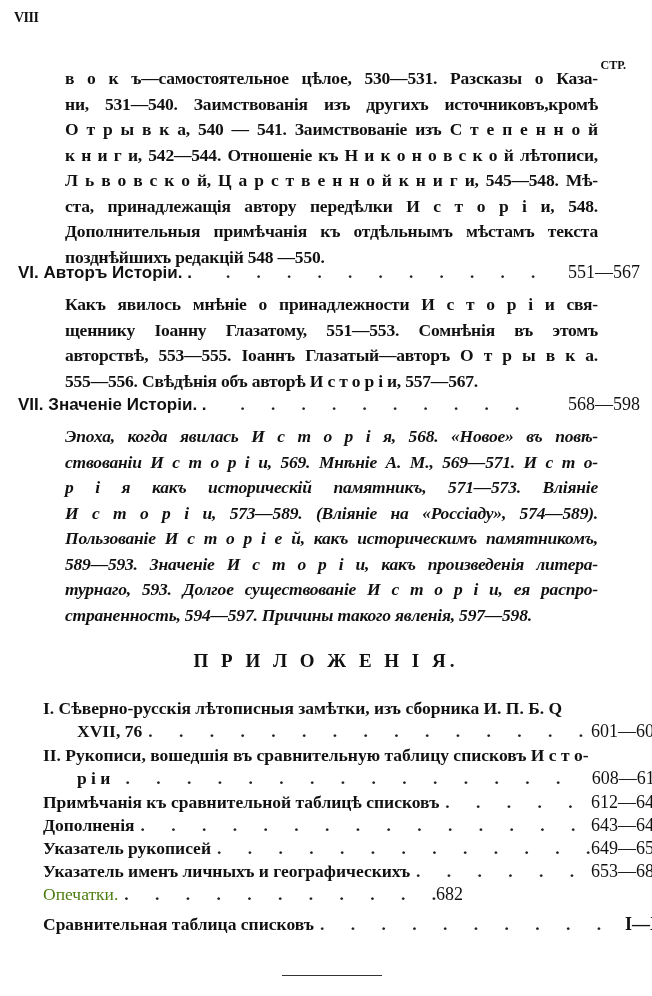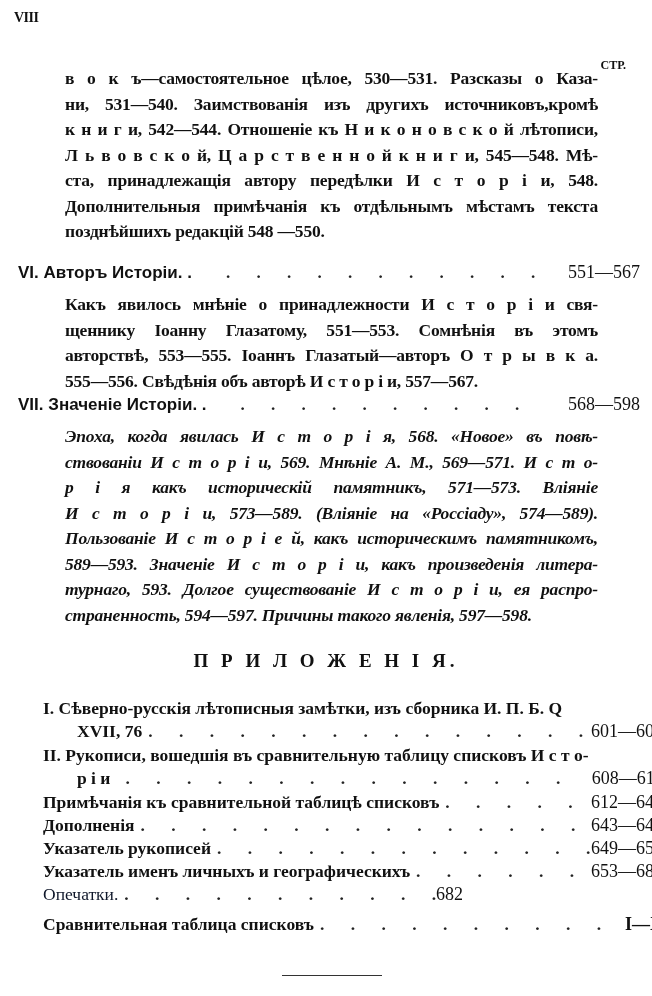--- a/index.html
+++ b/index.html
@@ -33,32 +33,33 @@
   }
   .appendix-title {
     left: 0; width: 652px; top: 650px; text-align: center;
     font-size: 19px; font-weight: bold; letter-spacing: 4px;
   }
   .toc-row {
     display: flex; align-items: baseline; font-weight: bold; font-size: 17.5px;
     line-height: 25px; left: 18px; width: 620px; margin-left: 25px;
   }
   .toc-row .label { white-space: nowrap; }
-  .faded { color: #0f172a; font-weight: normal; }
+  .faded { color: #4d7c0f; font-weight: normal; }
   .rule { left: 282px; top: 975px; width: 100px; height: 1px; background: #333; }
 </style>
 </head>
 <body>
 
 <div class="abs page-num">VIII</div>
 <div class="abs str-label">СТР.</div>
 
 <div class="abs para" style="left:65px; top:66px; width:533px;">
   <span class="line">в о к ъ—самостоятельное цѣлое,  530—531.  Разсказы о Каза-</span>
   <span class="line">ни, 531—540. Заимствованія  изъ другихъ источниковъ,кромѣ</span>
+  <span class="line">О т р ы в к а,  540 — 541.  Заимствованіе  изъ  С т е п е н н о й</span>
   <span class="line">к н и г и, 542—544. Отношеніе къ Н и к о н о в с к о й лѣтописи,</span>
   <span class="line">Л ь в о в с к о й,  Ц а р с т в е н н о й  к н и г и,  545—548.  Мѣ-</span>
   <span class="line">ста,  принадлежащія  автору  передѣлки  И с т о р і и,  548.</span>
   <span class="line">Дополнительныя примѣчанія къ отдѣльнымъ мѣстамъ текста</span>
   <span class="line last">позднѣйшихъ  редакцій 548 —550.</span>
 </div>
 
 <div class="abs heading-row" style="left:18px; top:262px; width:622px;">
   <span>VI. Авторъ Исторіи. .</span>
   <span class="dots">. . . . . . . . . . . . . . . . . . .</span>

